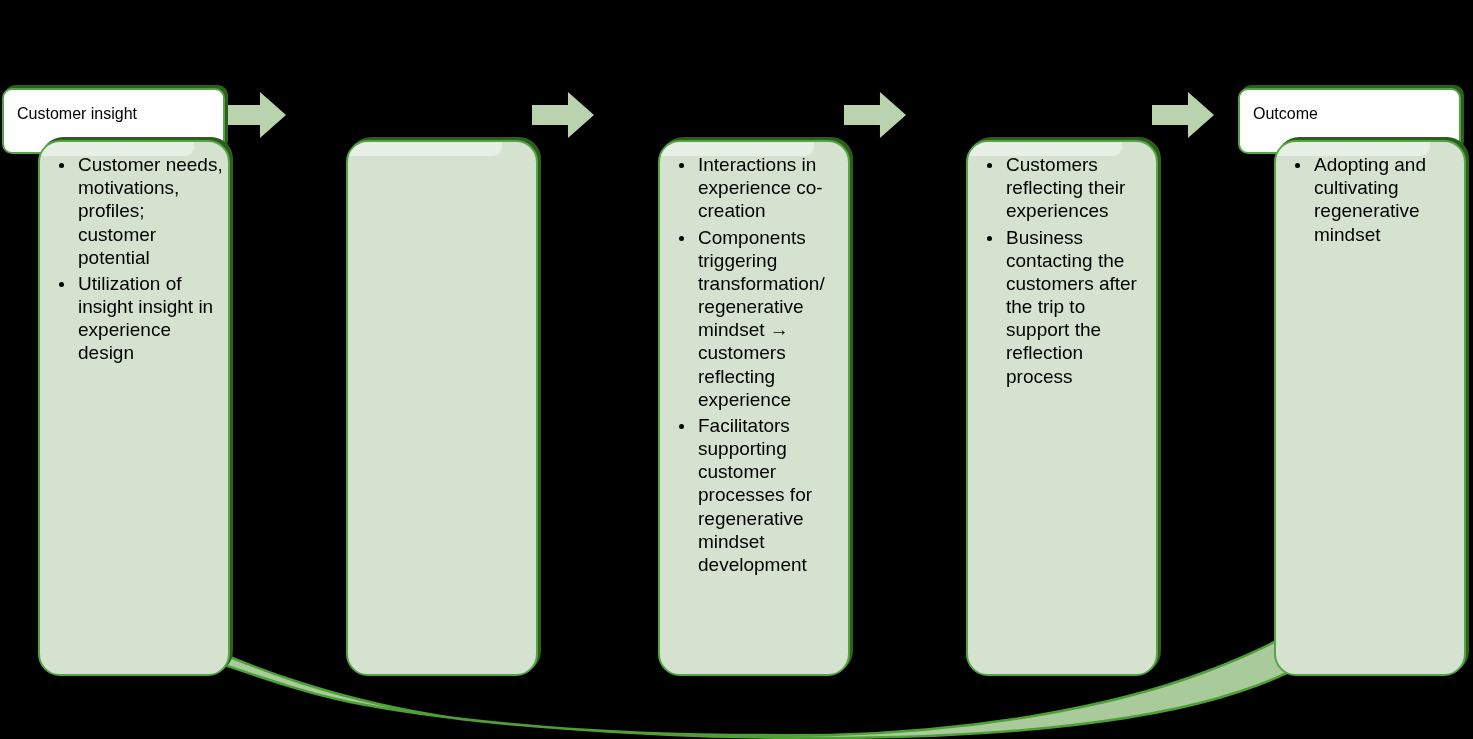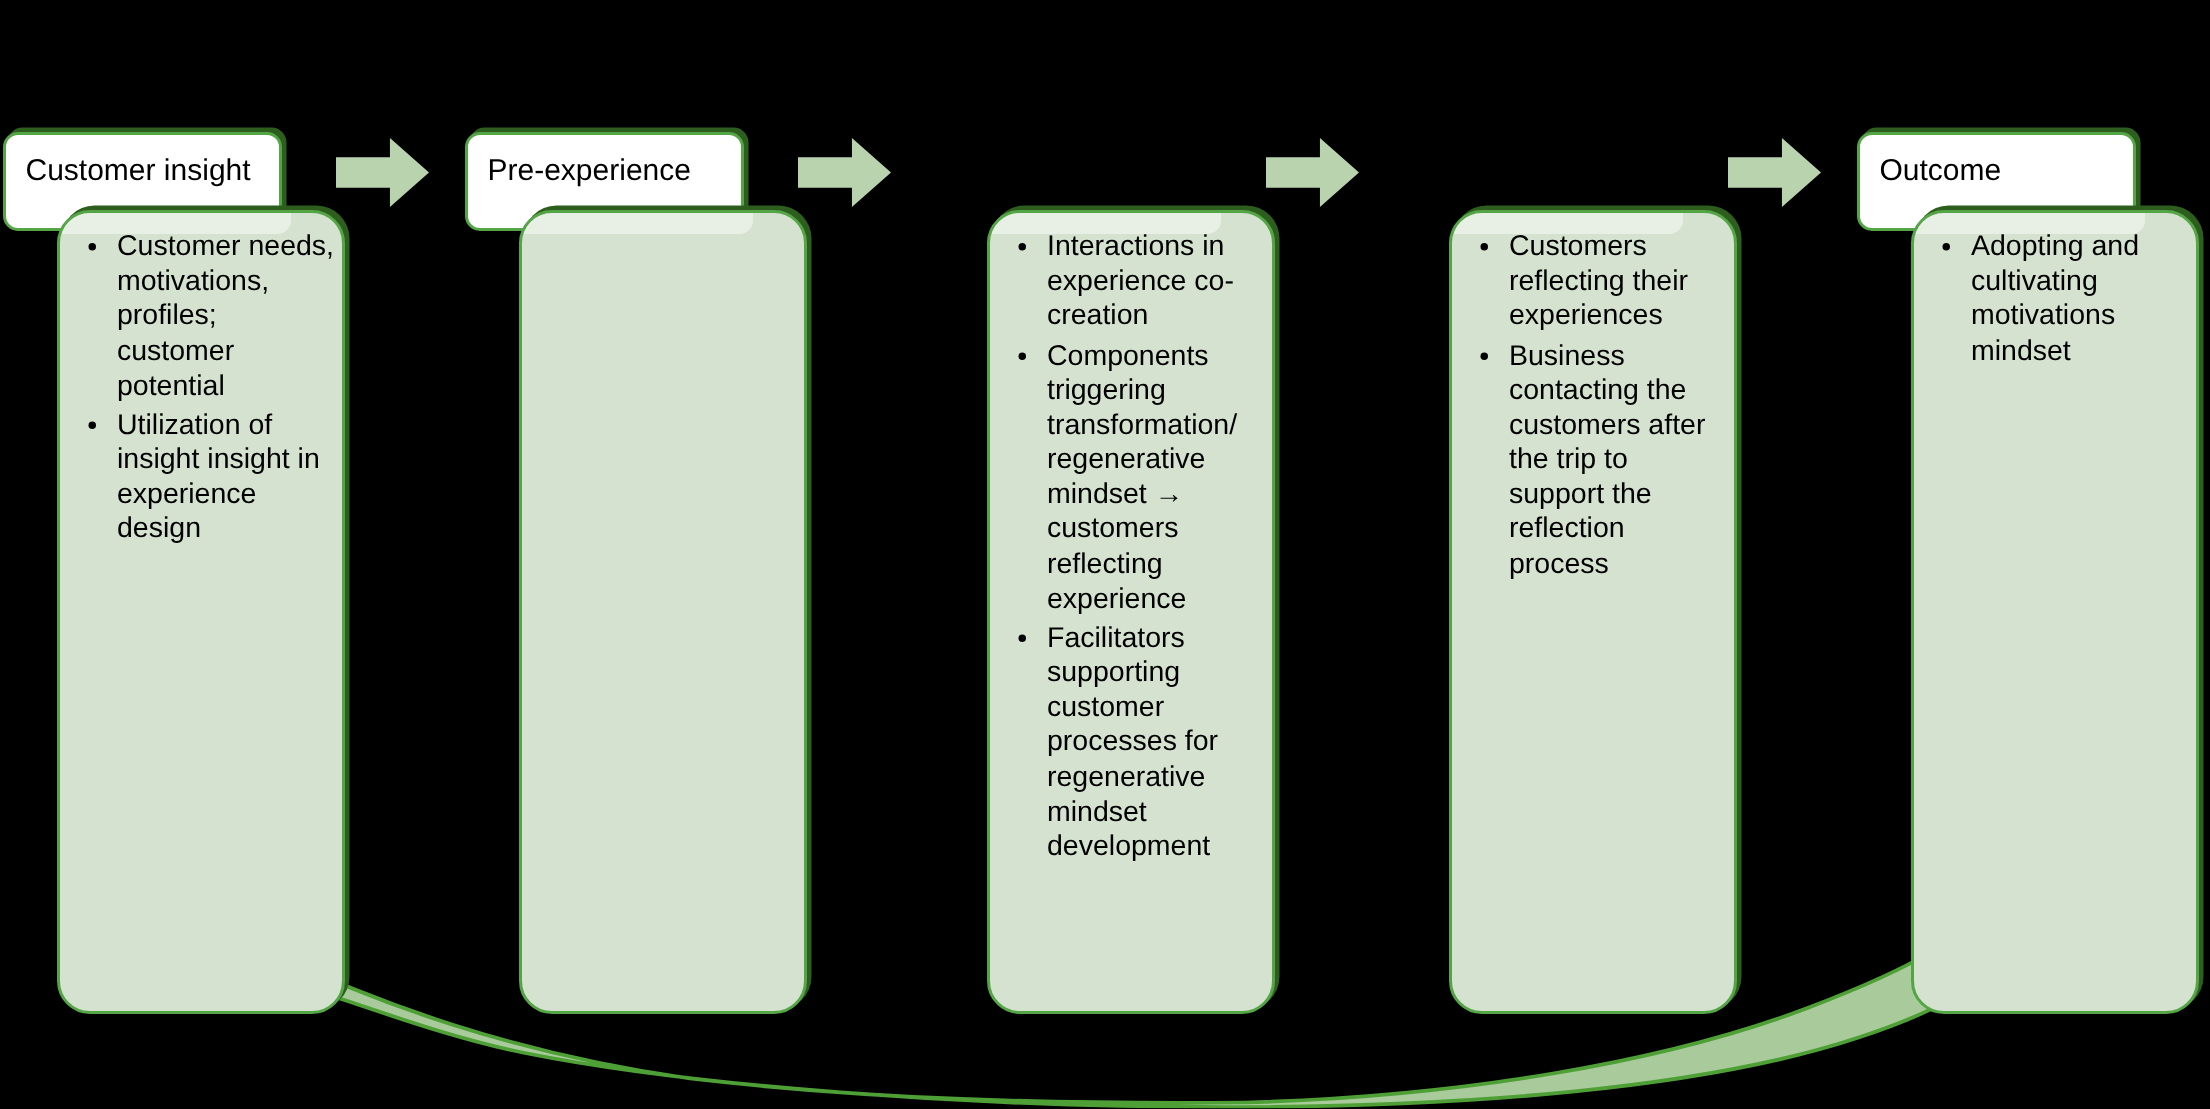--- a/index.html
+++ b/index.html
@@ -16,29 +16,29 @@
   }
   .stage { position:absolute; top:88px; width:310px; height:510px; }
   .stage-1 { left:2px; }
   .stage-2 { left:310px; }
   .stage-3 { left:622px; }
   .stage-4 { left:930px; }
   .stage-5 { left:1238px; }
 
   .header-box {
     position:absolute; left:0; top:0;
-    width:186px; height:66px;
+    width:223px; height:66px;
     background:#ffffff;
     border:2.5px solid var(--green-border);
     border-radius:10px;
     box-shadow:3px -3px 0 0 var(--shadow-green);
     display:flex; align-items:center;
     padding:0 6px 14px 13px;
     box-sizing:border-box;
-    font-size:20px; color:#000;
+    font-size:16px; color:#000;
     z-index:1;
   }
   .content-box {
     position:absolute; left:36px; top:52px;
     width:192px; height:536px;
     background:var(--content-fill);
     border:2.5px solid var(--green-border);
     border-radius:22px;
     box-shadow:3px -3px 0 0 var(--shadow-green);
     box-sizing:border-box;
@@ -111,23 +111,20 @@
       <div class="header-box">
         <span class="header-label">Customer insight</span>
       </div>
       <div class="flow-arrow"></div>
     </div>
 
     <div class="stage stage-2">
       <div class="content-box">
         <div class="overlap-band"></div>
       </div>
-      <div class="header-box">
-        <span class="header-label">Pre-experience</span>
-      </div>
       <div class="flow-arrow"></div>
     </div>
 
     <div class="stage stage-3">
       <div class="content-box">
         <div class="overlap-band"></div>
         <ul class="bullets">
             <li>Interactions in experience co-creation</li>
             <li>Components triggering transformation/ regenerative mindset → customers reflecting experience</li>
             <li>Facilitators supporting customer processes for regenerative mindset development</li>
@@ -144,21 +141,21 @@
             <li>Business contacting the customers after the trip to support the reflection process</li>
           </ul>
       </div>
       <div class="flow-arrow"></div>
     </div>
 
     <div class="stage stage-5">
       <div class="content-box">
         <div class="overlap-band"></div>
         <ul class="bullets">
-            <li>Adopting and cultivating motivations mindset</li>
+            <li>Adopting and cultivating regenerative mindset</li>
           </ul>
       </div>
       <div class="header-box">
         <span class="header-label">Outcome</span>
       </div>
 
     </div>
   </div>
 
 </div>

